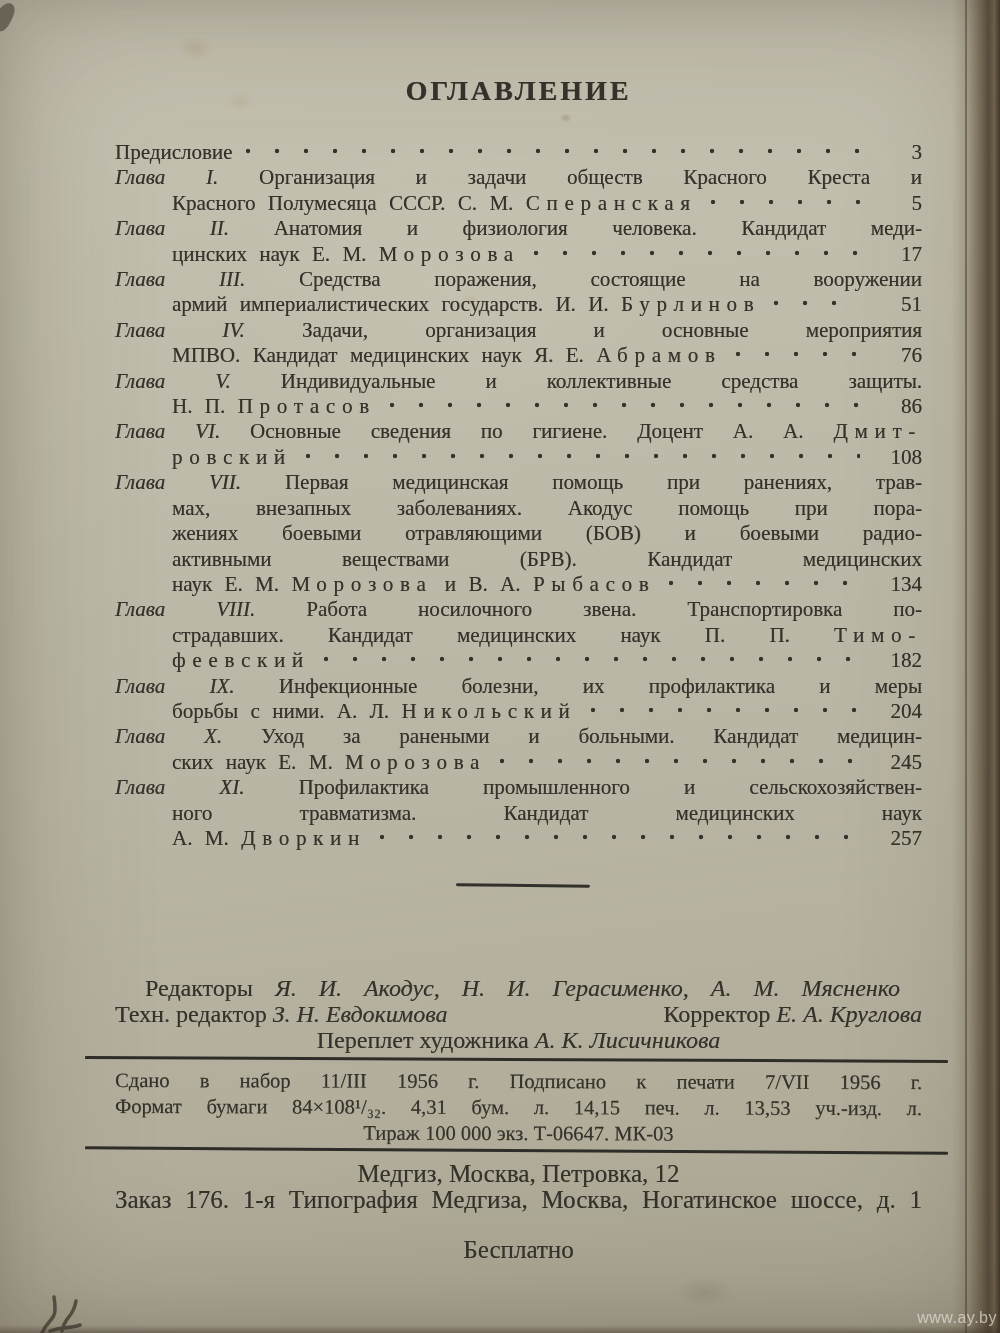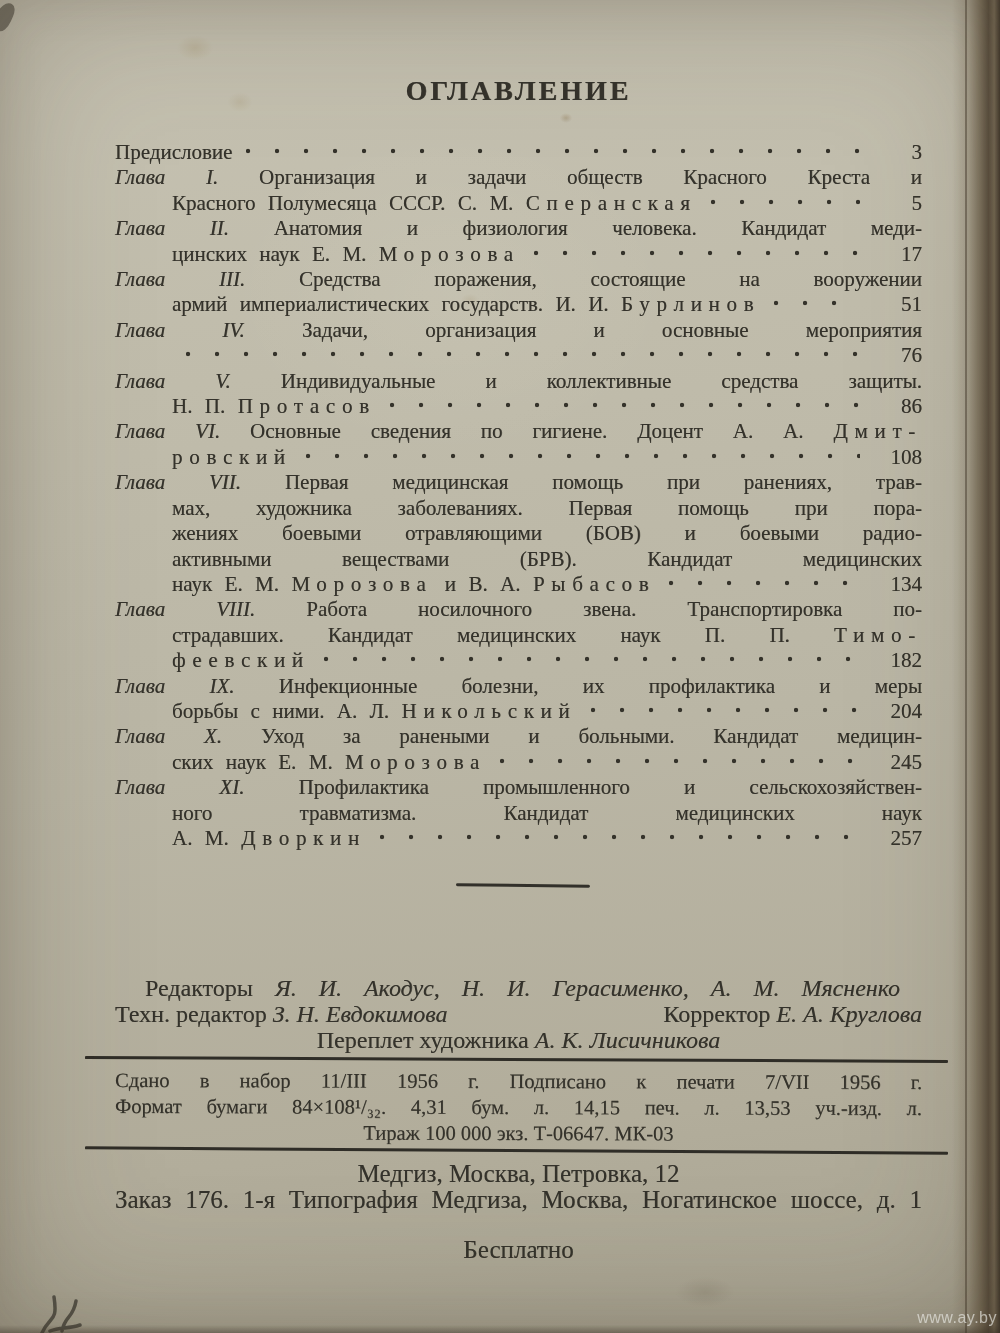--- a/index.html
+++ b/index.html
@@ -101,37 +101,38 @@
           <span class="pg">17</span>
         </div>
       <div class="line fill"><span class="pref">Глава III.</span> <span>Средства поражения, состоящие на вооружении</span></div>
       <div class="line f ind">
           <span class="txt"><span>армий империалистических государств. И. И.</span> <span class="k">Бурлинов</span></span>
           <span class="lead"></span>
           <span class="pg">51</span>
         </div>
       <div class="line fill"><span class="pref">Глава IV.</span> <span>Задачи, организация и основные мероприятия</span></div>
       <div class="line f ind">
+          <span class="txt"><span>МПВО. Кандидат медицинских наук Я. Е.</span> <span class="k">Абрамов</span></span>
           <span class="lead"></span>
           <span class="pg">76</span>
         </div>
       <div class="line fill"><span class="pref">Глава V.</span> <span>Индивидуальные и коллективные средства защиты.</span></div>
       <div class="line f ind">
           <span class="txt"><span>Н. П.</span> <span class="k">Протасов</span></span>
           <span class="lead"></span>
           <span class="pg">86</span>
         </div>
       <div class="line fill"><span class="pref">Глава VI.</span> <span>Основные сведения по гигиене. Доцент А. А.</span> <span class="k">Дмит-</span></div>
       <div class="line f ind">
           <span class="txt"><span class="k">ровский</span></span>
           <span class="lead"></span>
           <span class="pg">108</span>
         </div>
       <div class="line fill"><span class="pref">Глава VII.</span> <span>Первая медицинская помощь при ранениях, трав-</span></div>
-      <div class="line fill ind"><span>мах, художника заболеваниях. Первая помощь при пора-</span></div>
+      <div class="line fill ind"><span>мах, внезапных заболеваниях. Акодус помощь при пора-</span></div>
       <div class="line fill ind"><span>жениях боевыми отравляющими (БОВ) и боевыми радио-</span></div>
       <div class="line fill ind"><span>активными веществами (БРВ). Кандидат медицинских</span></div>
       <div class="line f ind">
           <span class="txt"><span>наук Е. М.</span> <span class="k">Морозова</span> <span>и В. А.</span> <span class="k">Рыбасов</span></span>
           <span class="lead"></span>
           <span class="pg">134</span>
         </div>
       <div class="line fill"><span class="pref">Глава VIII.</span> <span>Работа носилочного звена. Транспортировка по-</span></div>
       <div class="line fill ind"><span>страдавших. Кандидат медицинских наук П. П.</span> <span class="k">Тимо-</span></div>
       <div class="line f ind">

